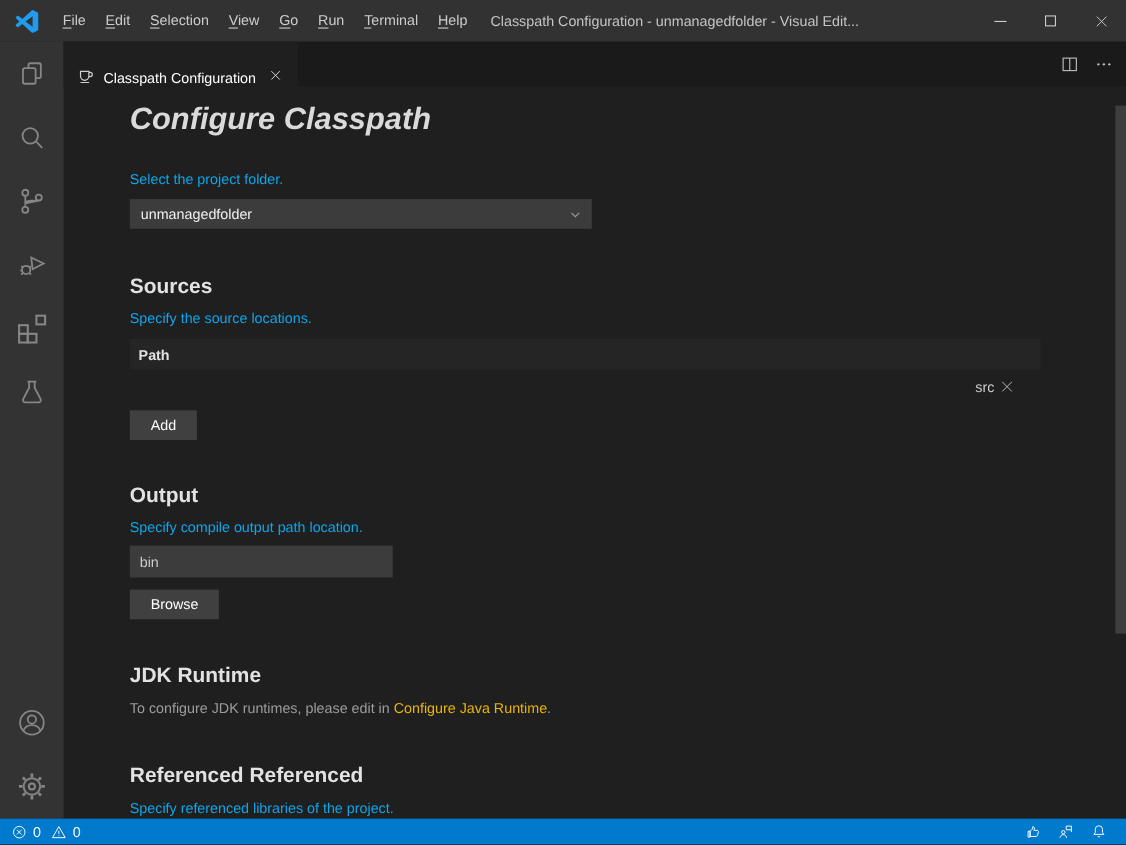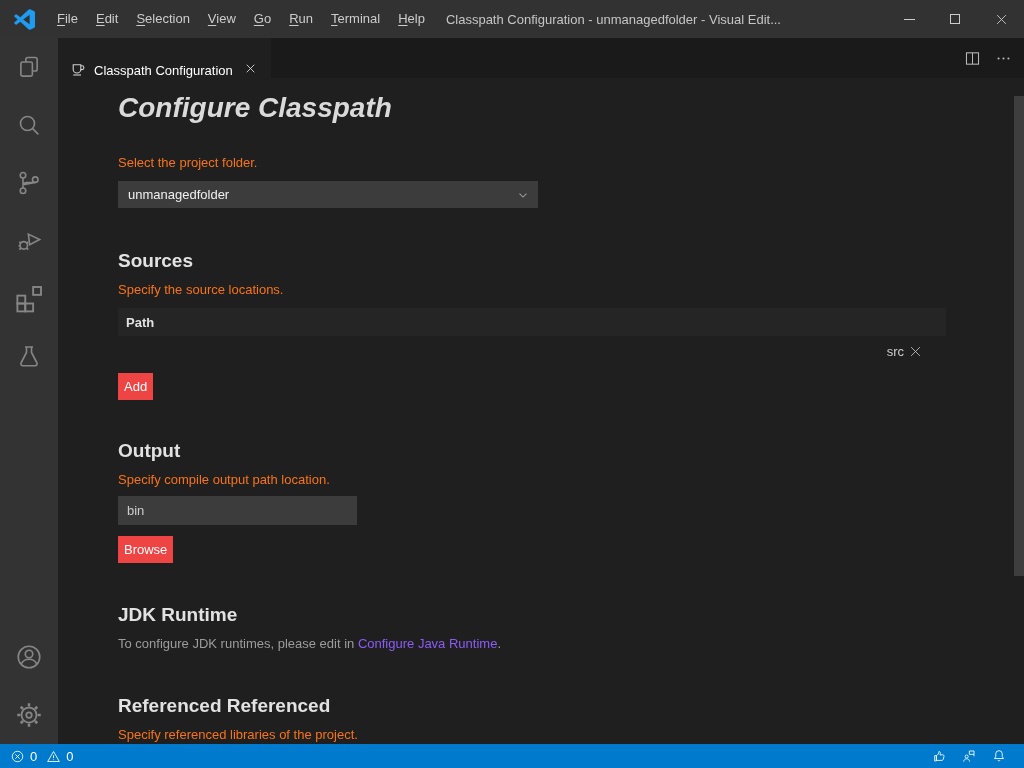--- a/index.html
+++ b/index.html
@@ -30,43 +30,43 @@
   .editor { flex:1; display:flex; flex-direction:column; position:relative; background:#1f1f1f; min-width:0; }
   .tabs { height:40px; background:#1a1a1b; display:flex; align-items:stretch; flex-shrink:0; }
   .tab { background:#1f1f1f; display:flex; align-items:flex-end; gap:8px; padding:0 10px 0 12px; color:#ffffff; }
   .tab-label { white-space:nowrap; }
   .tab-close { display:flex; align-items:center; justify-content:center; width:20px; height:20px; border-radius:4px; }
   .tab-actions { margin-left:auto; display:flex; align-items:center; gap:14px; padding-right:12px; }
 
   .content { flex:1; padding:13px 0 0 60px; overflow:hidden; position:relative; }
   .h1 { font-size:28px; line-height:34px; font-weight:600; color:#dadada;font-style:italic; }
   .h2 { font-size:19px; line-height:26px; font-weight:700; color:#e2e2e2; }
-  .muted { color:#f97316; font-size:13px; line-height:18px; }
+  .muted { color:#0ea5e9; font-size:13px; line-height:18px; }
   .mt-label { margin-top:29px; }
   .mt-sect-1 { margin-top:40px; }
   .mt-sect-2 { margin-top:38px; }
   .mt-sect-3 { margin-top:39px; }
   .mt-desc { margin-top:7px; }
 
   .select-box { margin-top:9px; width:420px; height:27px; background:#3c3c3c; display:flex; align-items:center; padding:0 8px 0 10px; color:#f0f0f0; cursor:pointer; }
   .select-value { flex:1; }
 
   .ptable { margin-top:9px; width:828px; }
   .thead { height:28px; background:#252526; display:flex; align-items:center; padding:0 8px; font-weight:700; color:#e2e2e2; }
   .trow { height:30px; display:flex; align-items:center; justify-content:flex-end; padding:0 8px 0 8px; color:#cccccc; }
   .row-del { display:flex; align-items:center; justify-content:center; width:22px; height:22px; margin-right:12px; cursor:pointer; }
 
-  .btn { display:inline-flex; align-items:center; justify-content:center; height:27px; padding:0 6px; background:#ef4444; color:#ffffff; border:none; font-size:13px; font-family:"Liberation Sans",sans-serif; cursor:pointer; }
+  .btn { display:inline-flex; align-items:center; justify-content:center; height:27px; padding:0 19px; background:#404040; color:#ffffff; border:none; font-size:13px; font-family:"Liberation Sans",sans-serif; cursor:pointer; }
   .btn-add { margin-top:7px; }
   .btn-browse { margin-top:11px; }
 
   .text-input { margin-top:7px; display:block; width:239px; height:29px; background:#3c3c3c; border:none; outline:none; color:#cccccc; padding:4px 9px; font-size:13px; font-family:"Liberation Sans",sans-serif; }
 
   .jdk-line { margin-top:7px; font-size:13px; line-height:18px; color:#9c9c9c; }
-  .link { color:#8b5cf6; cursor:pointer;margin-top:27px; }
+  .link { color:#eab308; cursor:pointer;margin-top:27px; }
 
   .scroll-thumb { position:absolute; right:0; top:58px; width:10px; height:480px; background:rgba(121,121,121,0.35); }
 
   
   .statusbar { height:24px; background:#007acc; color:#ffffff; display:flex; align-items:center; padding:0 10px; font-size:13px; }
   .sb-group { display:flex; align-items:center; gap:5px; }
   .sb-num { margin-right:4px; }
   .sb-right { margin-left:auto; display:flex; align-items:center; }
   .sb-icon { display:flex; align-items:center; justify-content:center; padding:0 7px; height:24px; }
 </style>

